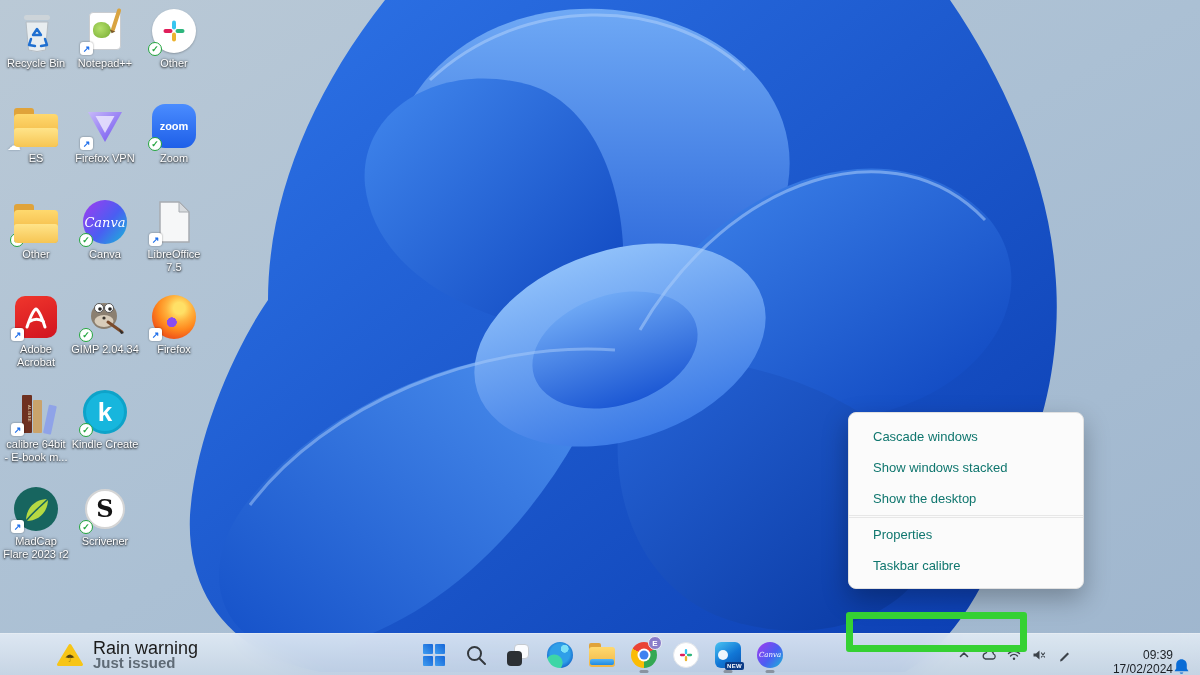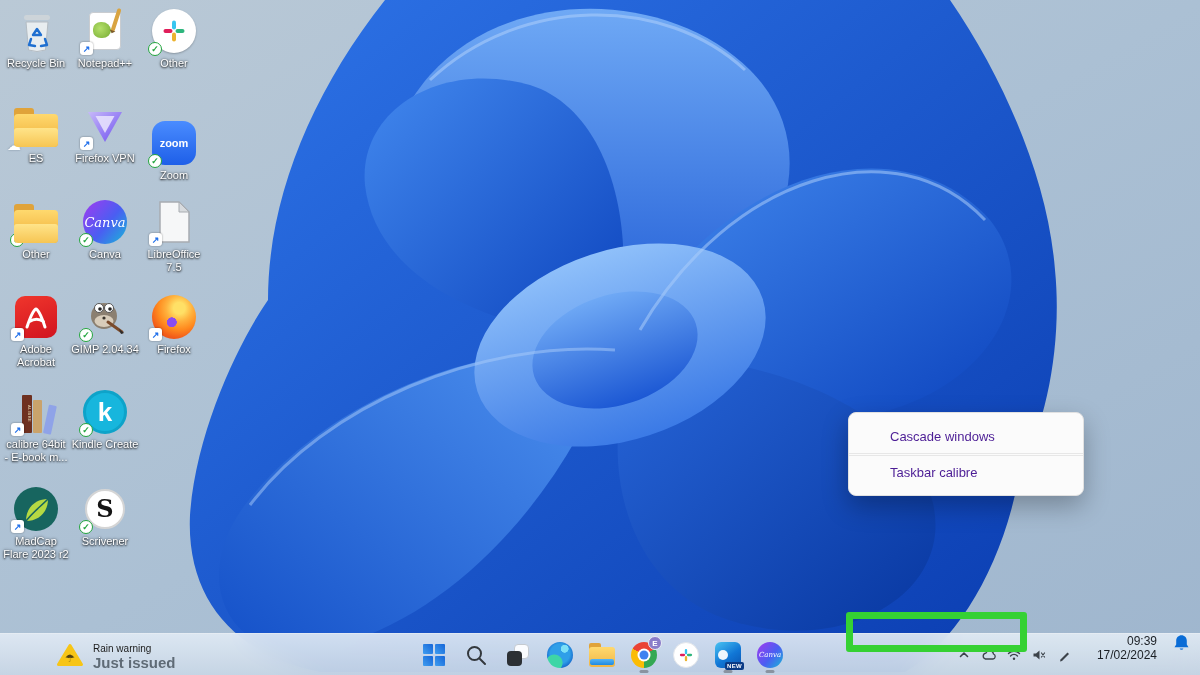--- a/index.html
+++ b/index.html
@@ -64,33 +64,33 @@
   .madcap{width:44px;height:44px;border-radius:50%;background:#17655f;position:relative;overflow:hidden;}
   .madcap .leaf{position:absolute;left:8px;top:8px;width:30px;height:30px;}
   .scriv{width:40px;height:40px;border-radius:50%;background:#fff;border:2px solid #d5d5d5;
       display:flex;align-items:center;justify-content:center;color:#141414;
       font-family:"DejaVu Serif",serif;font-weight:700;font-size:24px;line-height:1;}
 
   
   .menu{position:absolute;left:848px;top:412px;width:236px;background:#fbfbfb;
         border:1px solid #e1e1e1;border-radius:8px;box-shadow:0 10px 26px rgba(0,0,0,.28);
         padding:8px 0 7px 0;z-index:30;}
-  .menu-item{height:31px;display:flex;align-items:center;padding-left:41px;
-        font-size:13px;color:#4c1d95;cursor:default;}
+  .menu-item{height:31px;display:flex;align-items:center;padding-left:24px;
+        font-size:13px;color:#0f766e;cursor:default;}
   .menu-sep{height:1px;background:#e7e7e7;margin:1px 0;}
   .green-box{position:absolute;left:846px;top:612px;width:181px;height:40px;
         border:7px solid #35d133;border-radius:3px;z-index:40;pointer-events:none;}
 
   
   .taskbar{position:absolute;left:0;right:0;bottom:0;height:42px;z-index:10;
         background:linear-gradient(180deg,rgba(224,234,244,.92),rgba(200,214,229,.92));
         border-top:1px solid rgba(255,255,255,.55);backdrop-filter:blur(10px);}
   .widget{position:absolute;left:48px;top:0;height:42px;display:flex;align-items:center;gap:9px;
         padding:0 8px;border-radius:6px;}
-  .wx-text .t1{font-size:10px;color:#1b1b1b;line-height:15px;}
+  .wx-text .t1{font-size:18px;color:#1b1b1b;line-height:15px;}
   .wx-text .t2{font-size:15px;color:#5f6b76;line-height:14px;font-weight:bold;}
   .tb-center{position:absolute;left:50%;top:1px;transform:translateX(-50%);margin-left:2px;
         display:flex;gap:2px;}
   .tb-btn{position:relative;width:40px;height:40px;display:flex;align-items:center;
         justify-content:center;border-radius:5px;}
   .run-dash{position:absolute;bottom:2px;left:50%;transform:translateX(-50%);
         width:9px;height:3px;border-radius:2px;background:#8a93a0;}
   .tview{position:relative;width:22px;height:22px;}
   .tview .back{position:absolute;right:0;top:0;width:15px;height:15px;border-radius:4px;
         background:rgba(253,254,255,.95);border:1px solid #c4cad0;}
@@ -120,21 +120,21 @@
   .outlook-ic{position:relative;width:26px;height:26px;border-radius:6px;
         background:linear-gradient(145deg,#49c3f2 0%,#1177d6 55%,#0a53b0 100%);}
   .outlook-ic .disc{position:absolute;left:3px;top:8px;width:10px;height:10px;border-radius:50%;
         background:#fff;opacity:.92;}
   .new-pill{position:absolute;right:-3px;bottom:-2px;background:#0a3a85;color:#fff;
         font-size:6px;font-weight:700;letter-spacing:.3px;padding:1px 2px;border-radius:2px;}
   .canva-orb.small{width:26px;height:26px;font-size:7px;}
 
   .tray{position:absolute;left:956px;top:0;height:42px;display:flex;align-items:center;gap:9px;}
   .tray-ico{display:flex;align-items:center;justify-content:center;width:16px;height:16px;}
-  .clockblk{position:absolute;right:10px;top:0;height:42px;display:flex;align-items:flex-start;gap:16px;}
+  .clockblk{position:absolute;right:10px;top:0;height:42px;display:flex;align-items:flex-end;gap:0;}
   .clock{text-align:right;font-size:12px;color:#1b1f24;line-height:14px;}
 </style>
 </head>
 <body>
 
 <div class="screen">
 
   <svg class="wallpaper" viewBox="0 0 1200 675" preserveAspectRatio="none">
     <defs>
       <linearGradient id="bgG" x1="0" y1="0" x2="1" y2="1">
@@ -253,21 +253,21 @@
         <path d="M20 26 L10.5 9 L29.5 9 Z" fill="#e6e0fd" opacity=".9"></path>
       </svg>
       <span class="badge-shortcut">↗</span>
     </div>
     <div class="lbl">
         <span>Firefox VPN</span>
         <span></span>
       </div>
   </div>
 
-  <div class="cell" style="left:132px;top:120px">
+  <div class="cell" style="left:132px;top:103px">
     <div class="ico">
       <div class="zoom-sq">
           <span>zoom</span>
         </div>
       <span class="badge-check">✓</span>
     </div>
     <div class="lbl">
         <span>Zoom</span>
         <span></span>
       </div>
@@ -412,22 +412,25 @@
       <span class="badge-check">✓</span>
     </div>
     <div class="lbl">
         <span>Scrivener</span>
         <span></span>
       </div>
   </div>
 
   <div class="menu">
     <div class="menu-item">Cascade windows</div>
+    <div class="menu-item">Show windows stacked</div>
+    <div class="menu-item">Show the desktop</div>
     <div class="menu-sep"></div>
     <div class="menu-sep"></div>
+    <div class="menu-item">Properties</div>
     <div class="menu-item">Taskbar calibre</div>
   </div>
   <div class="green-box"></div>
 
   <div class="taskbar">
 
     <div class="widget">
       <svg width="28" height="25" viewBox="0 0 28 25">
         <path d="M14 2.5 L25.5 21.5 H2.5 Z" fill="#f7c516" stroke="#f7c516" stroke-width="3" stroke-linejoin="round"></path>
         <text x="14" y="19" text-anchor="middle" font-size="11" fill="#54430f">☂</text>

